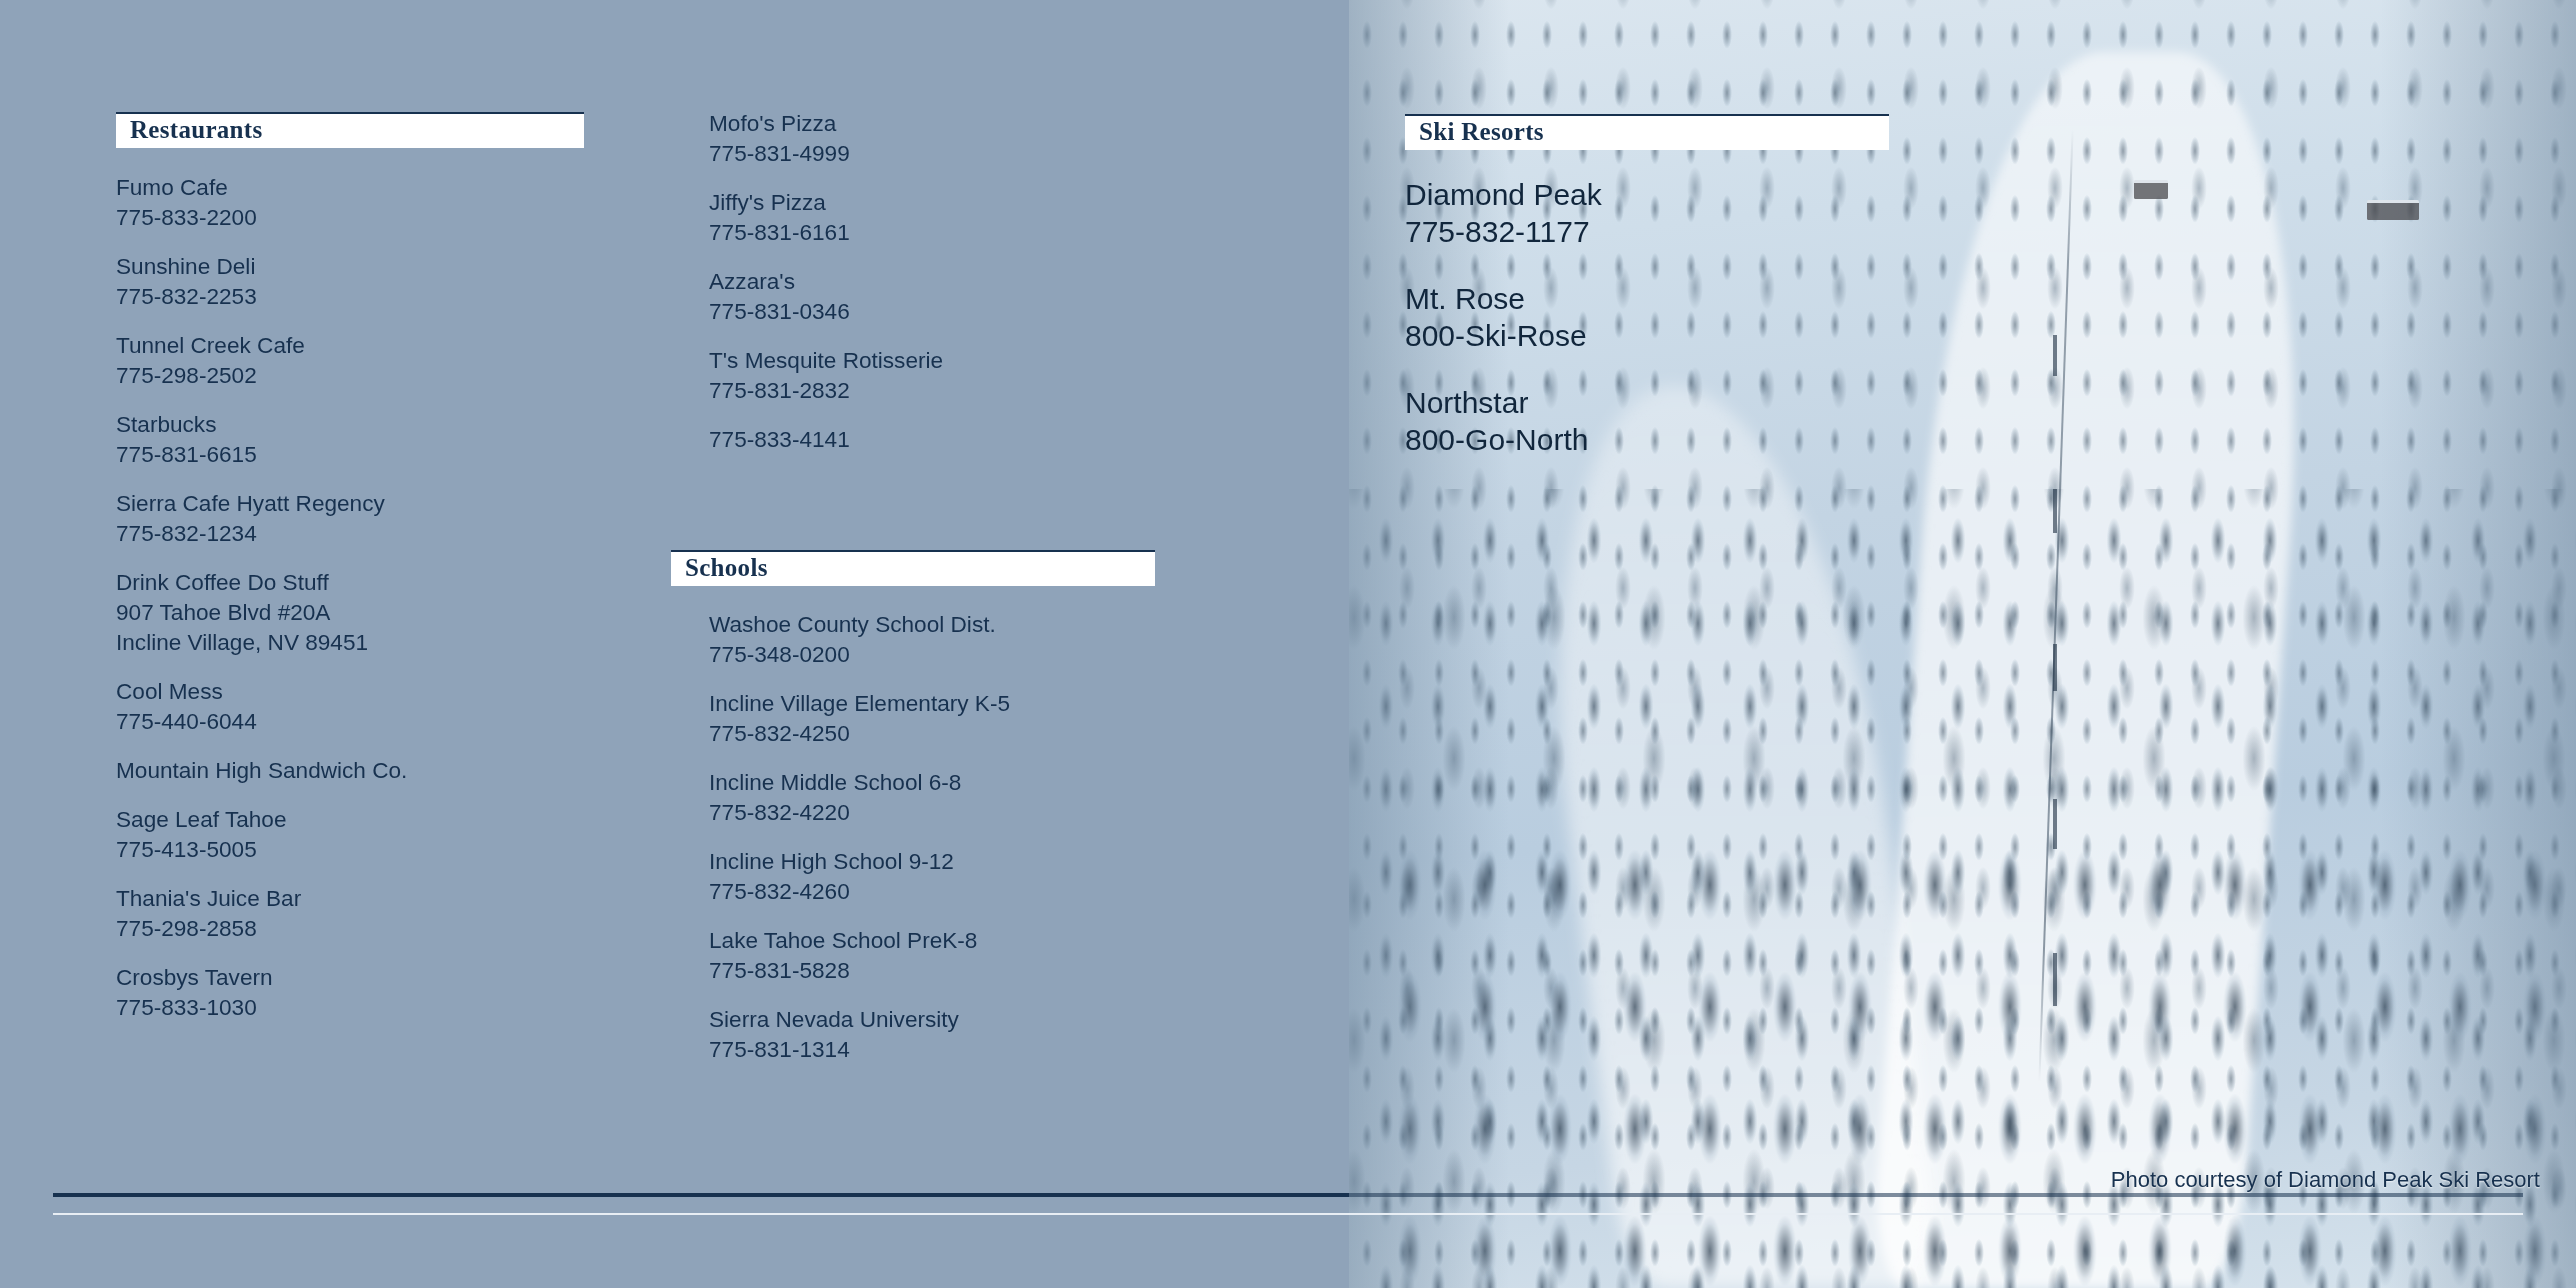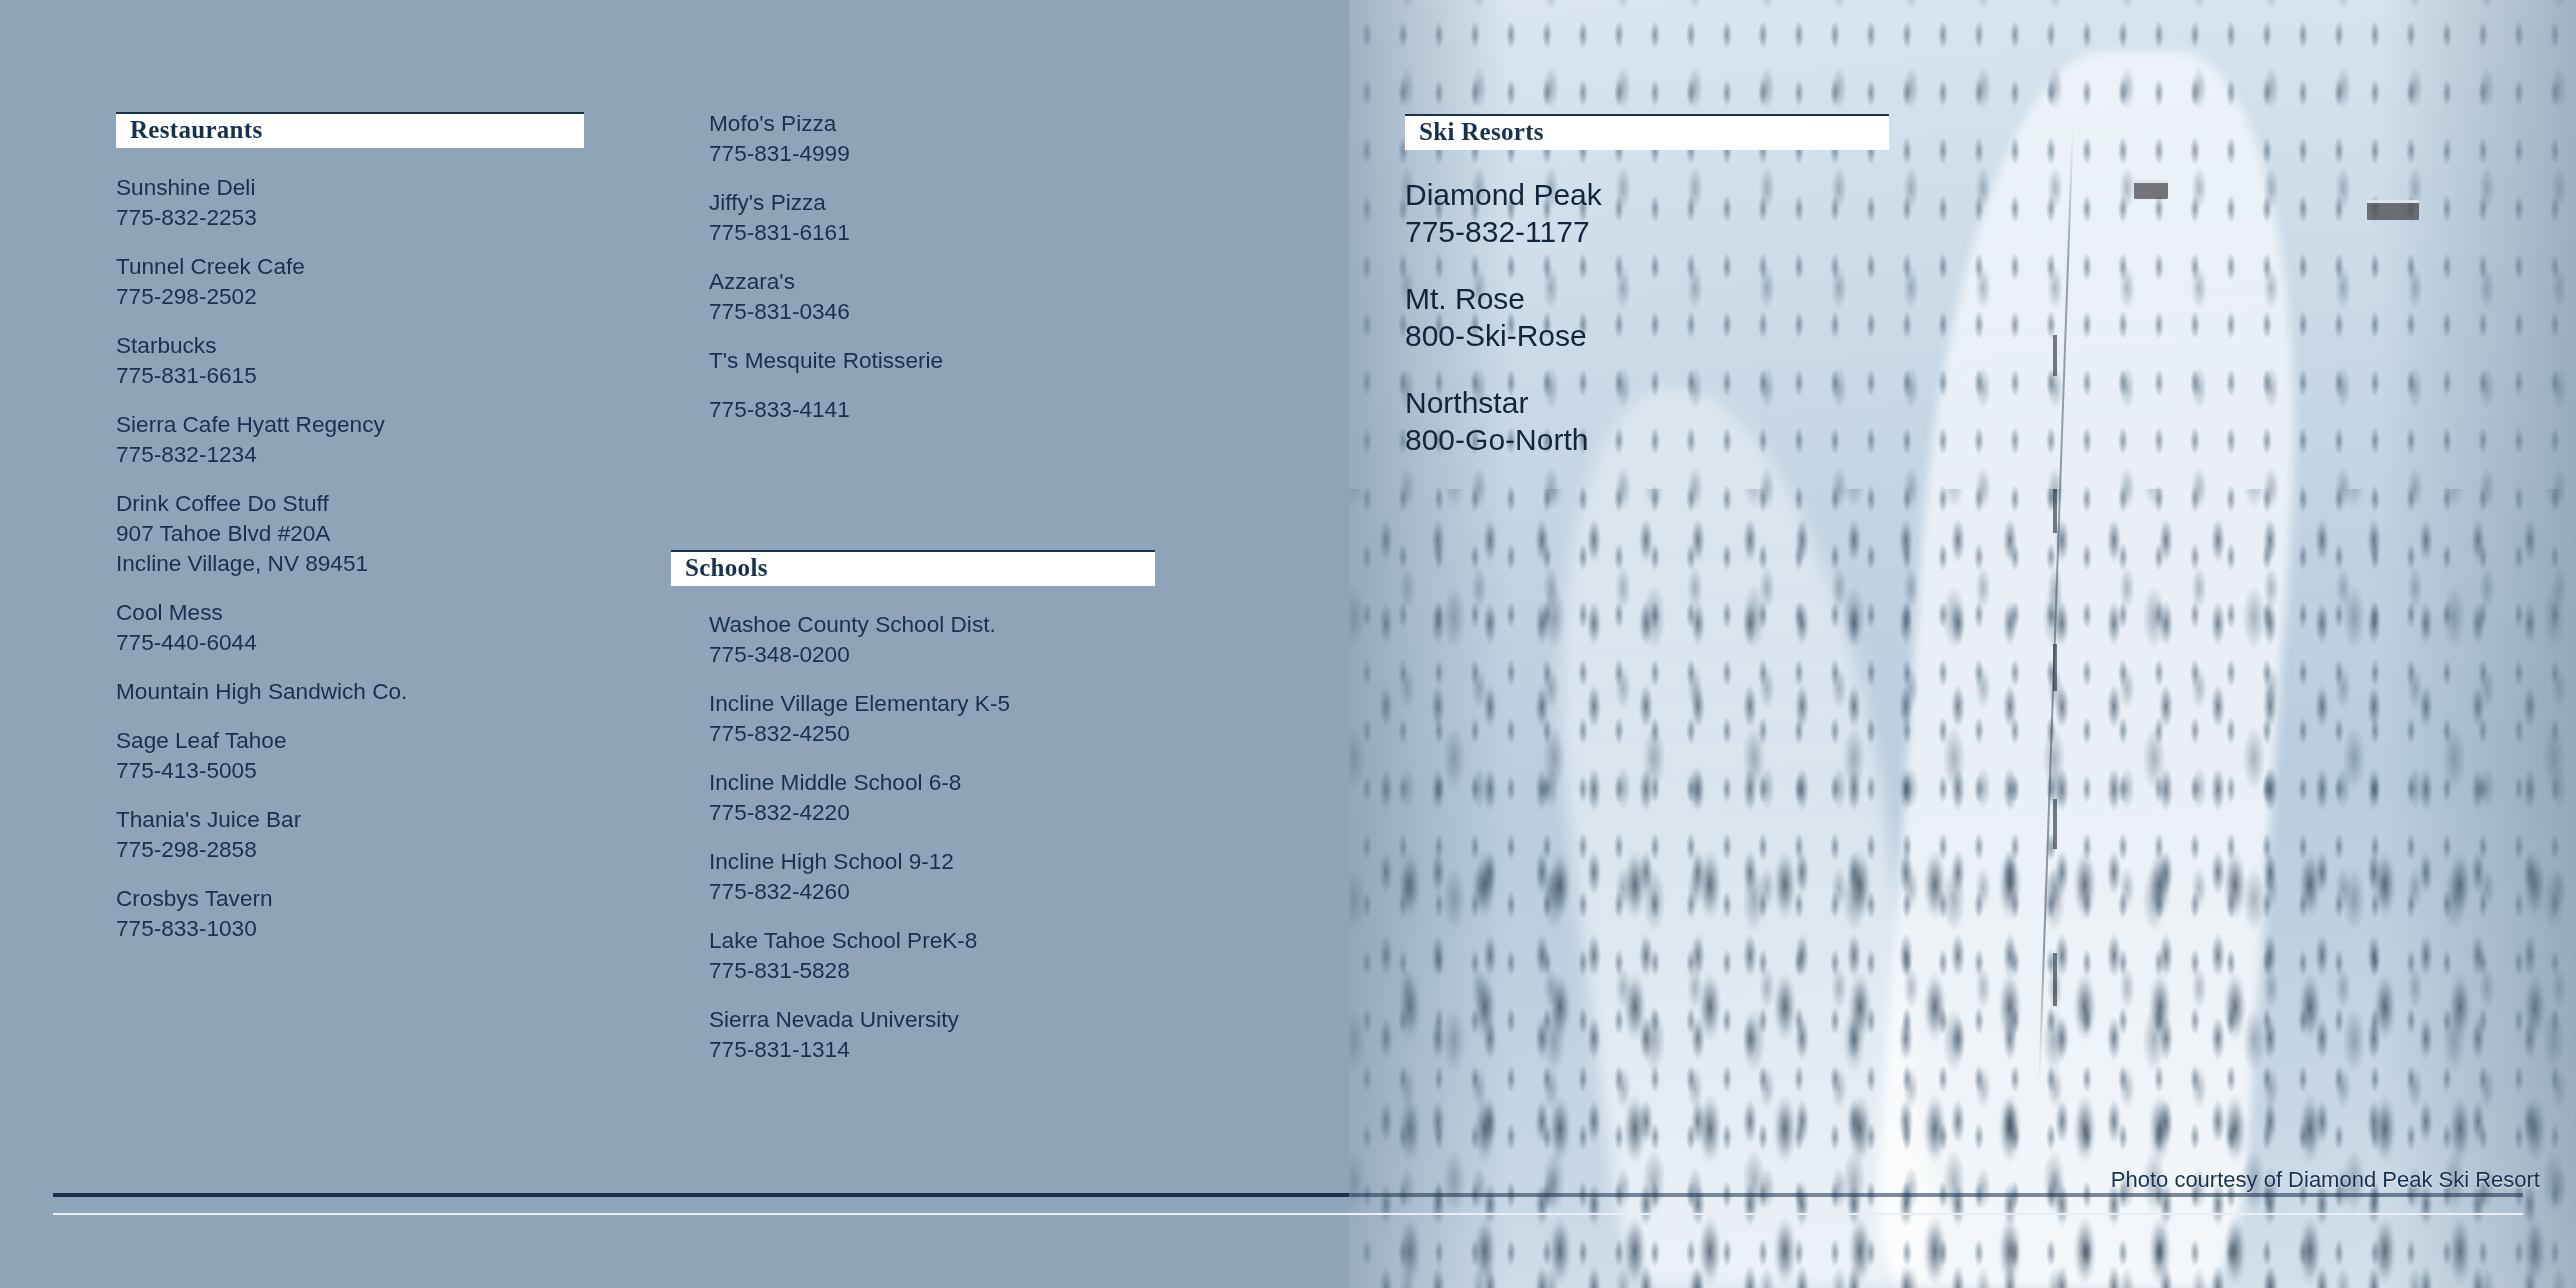--- a/index.html
+++ b/index.html
@@ -255,20 +255,24 @@
 <div class="page">
 
   <div class="left-panel">
 
     <div class="section-head head-restaurants">
       <span class="title">Restaurants</span>
     </div>
 
     <div class="entries entries-restaurants">
 
+      <div class="entry">
+        <div class="name">Fumo Cafe</div>
+        <div class="line">775-833-2200</div>
+      </div>
 
       <div class="entry">
         <div class="name">Sunshine Deli</div>
         <div class="line">775-832-2253</div>
       </div>
 
       <div class="entry">
         <div class="name">Tunnel Creek Cafe</div>
         <div class="line">775-298-2502</div>
       </div>
@@ -327,20 +331,21 @@
         <div class="line">775-831-6161</div>
       </div>
 
       <div class="entry">
         <div class="name">Azzara's</div>
         <div class="line">775-831-0346</div>
       </div>
 
       <div class="entry">
         <div class="name">T's Mesquite Rotisserie</div>
+        <div class="line">775-831-2832</div>
       </div>
 
       <div class="entry">
         <div class="line">775-833-4141</div>
       </div>
 
     </div>
 
     <div class="section-head head-schools">
       <span class="title">Schools</span>

